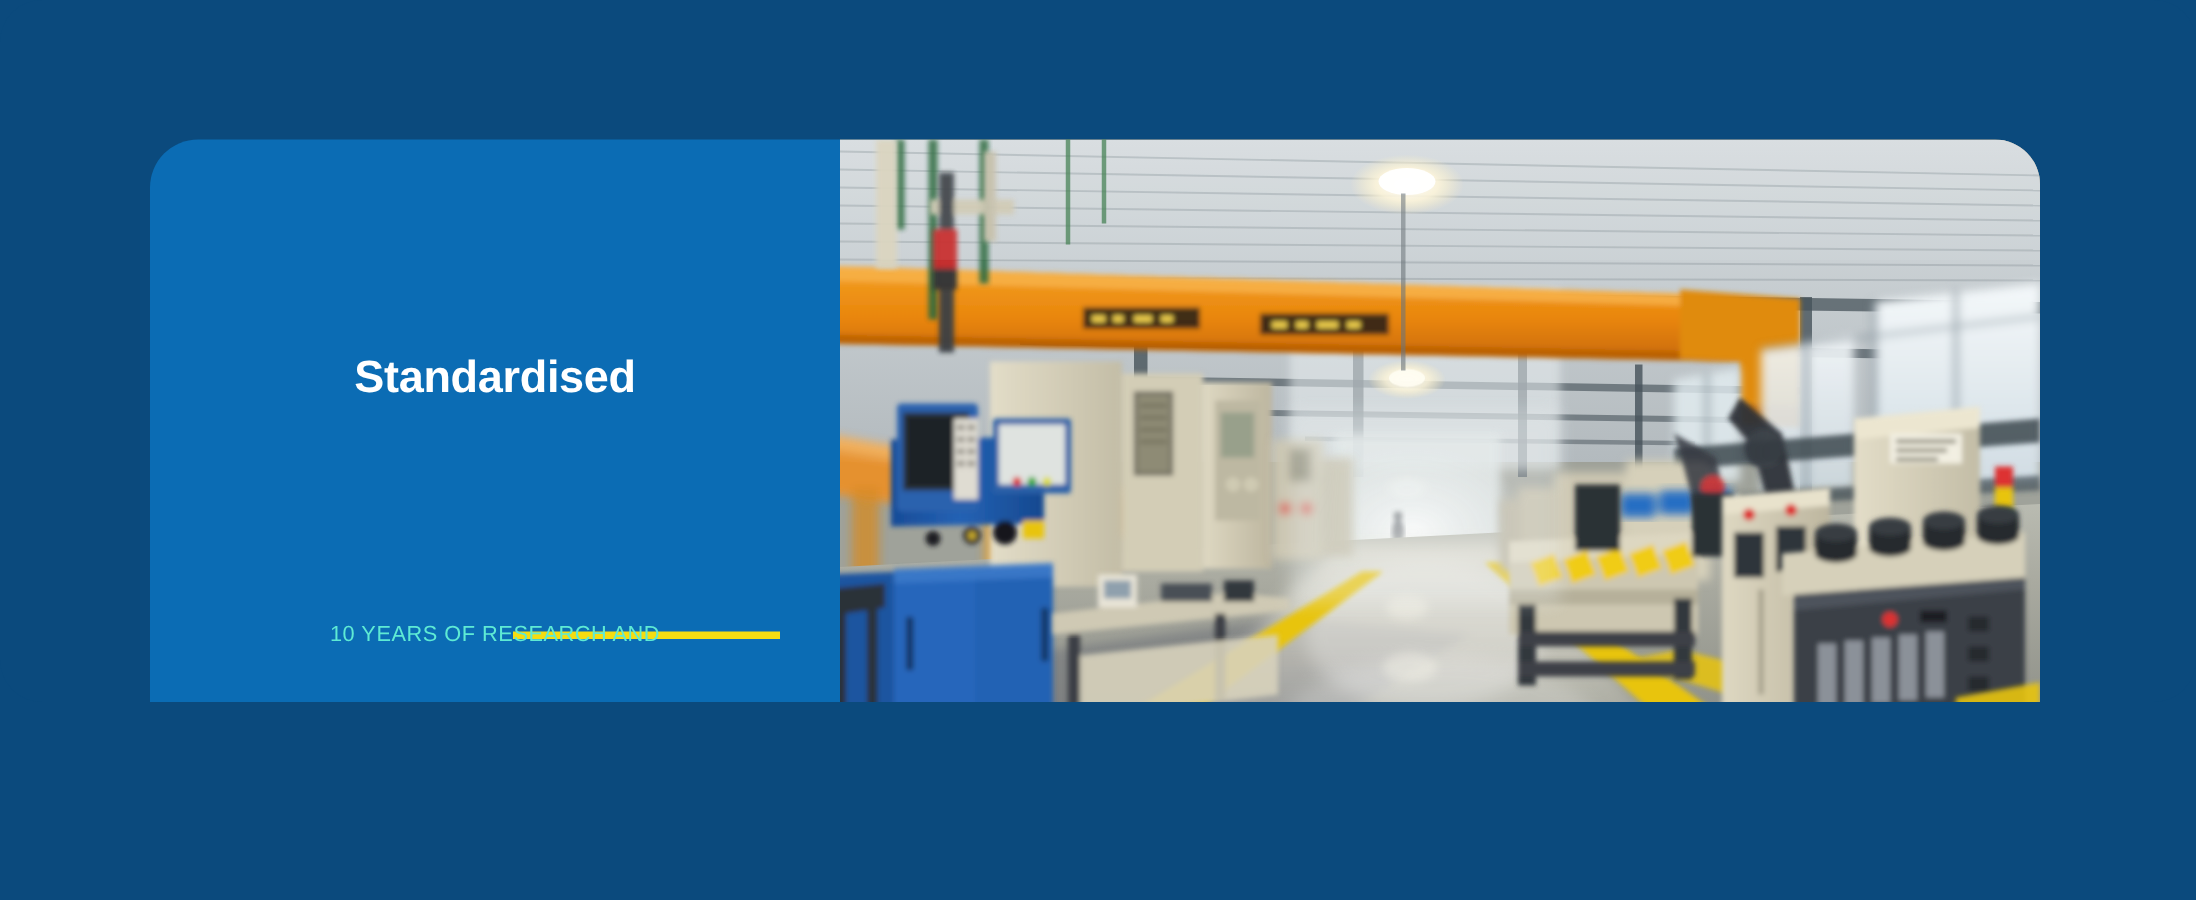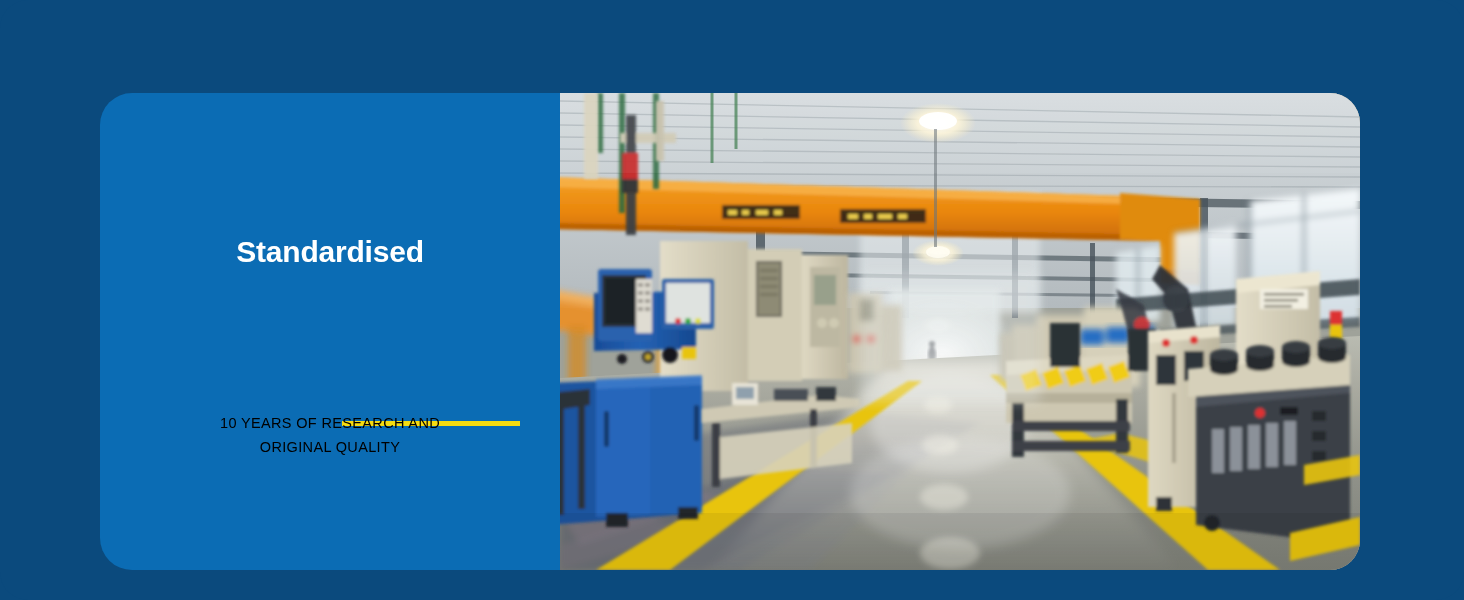--- a/index.html
+++ b/index.html
@@ -11,21 +11,21 @@
     width: 1464px;
     height: 600px;
     overflow: hidden;
     font-family: "Liberation Sans", sans-serif;
     background: #0b4a7d;
   }
 
   #banner {
     position: relative;
     width: 1464px;
-    height: 600px;
+    height: 468px;
     background: #0b4a7d;
     overflow: hidden;
     border-radius: 28px;
   }
 
   
   #text-card {
     position: absolute;
     left: 100px;
     top: 93px;
@@ -77,21 +77,21 @@
     height: 5px;
     background: #f5dc11;
   }
 
   #subcopy {
     position: absolute;
     top: 318px;
     left: 0;
     width: 460px;
     text-align: center;
-    color: #000000;
+    color: #5eead4;
     font-size: 14.5px;
     line-height: 24px;
     letter-spacing: 0.35px;
   }
   #subcopy .line {
     display: block;
   }
 
   
   #photo {
@@ -123,21 +123,20 @@
     <div id="text-card-inner">
 
       <h1 id="headline">
         <span class="line">Standardised</span>
       </h1>
 
       <div id="divider"></div>
 
       <div id="subcopy">
         <span class="line">10 YEARS OF RESEARCH AND</span>
-        <span class="line">ORIGINAL QUALITY</span>
       </div>
 
     </div>
   </div>
 
   <div id="photo">
     <svg viewBox="0 0 800 477" preserveAspectRatio="none">
       <defs>
         <linearGradient id="gFloor" x1="0" y1="0" x2="0" y2="1">
           <stop offset="0%" stop-color="#b9bbb1"></stop>

